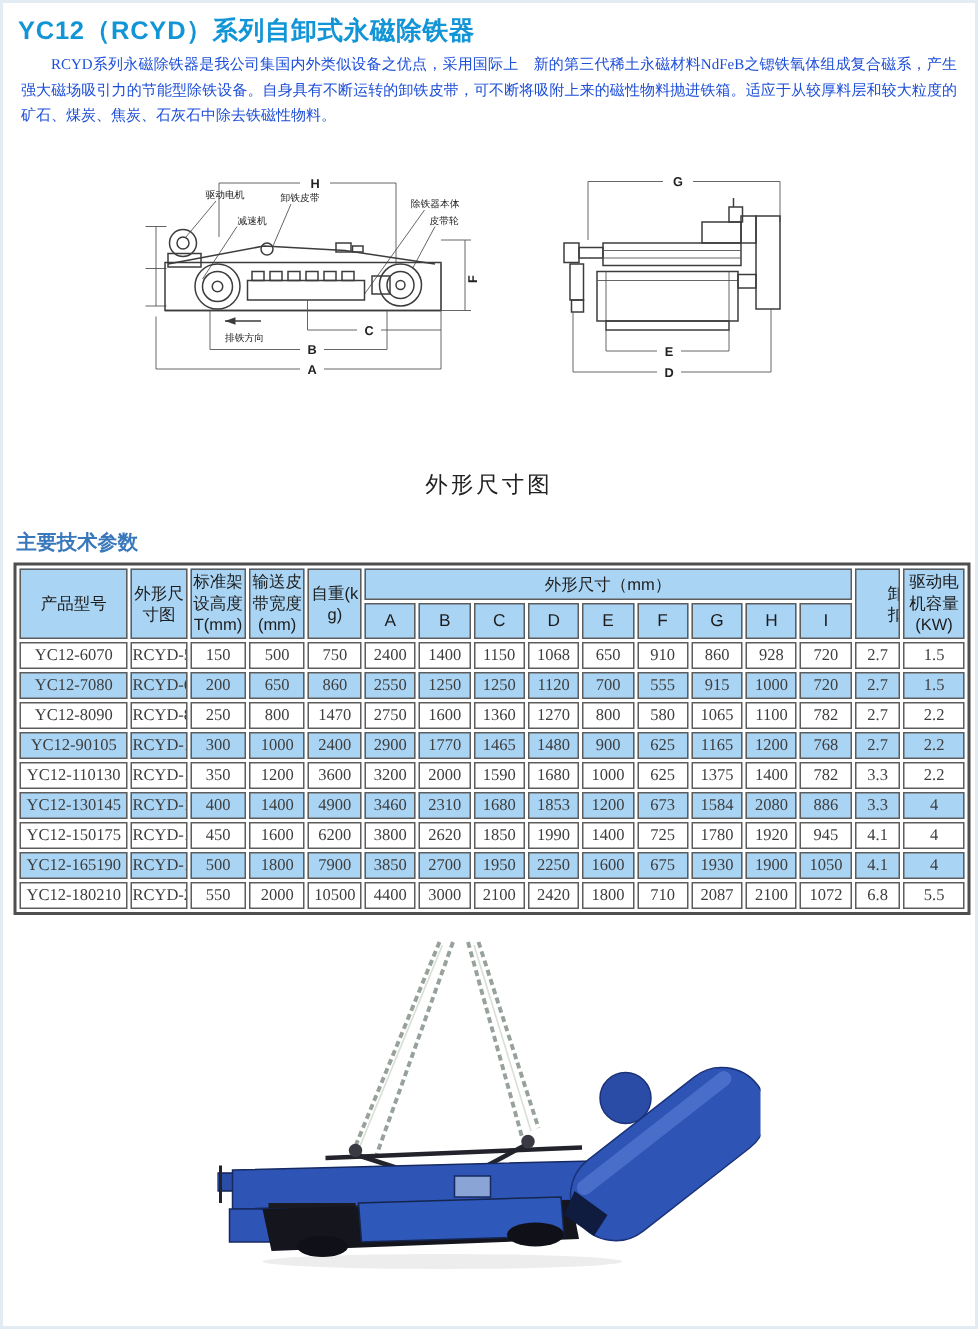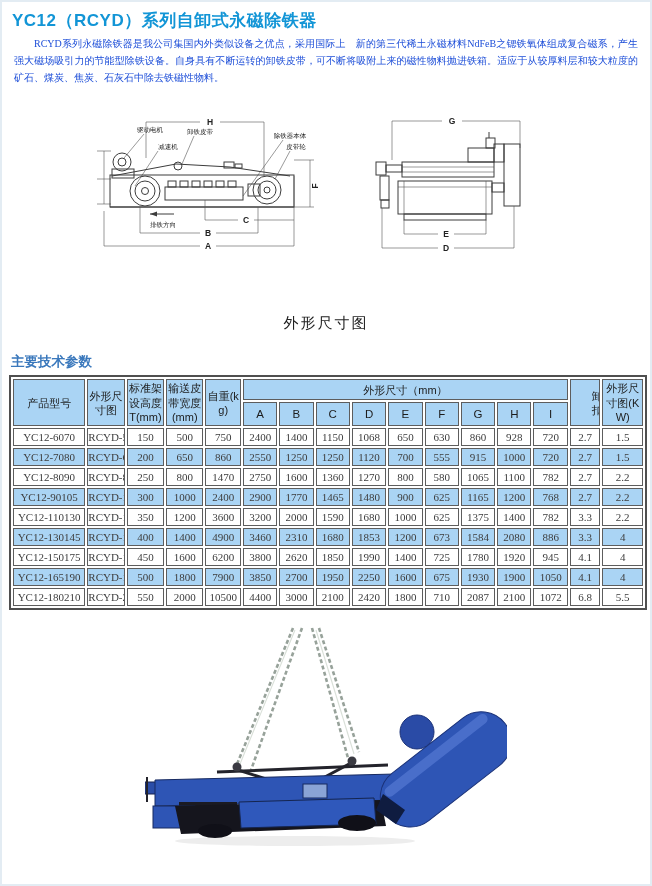--- a/index.html
+++ b/index.html
@@ -254,21 +254,21 @@
   </colgroup>
   <thead>
     <tr>
       <th rowspan="2">产品型号</th>
       <th rowspan="2">外形尺寸图</th>
       <th rowspan="2">标准架设高度T(mm)</th>
       <th rowspan="2">输送皮带宽度(mm)</th>
       <th rowspan="2">自重(kg)</th>
       <th colspan="9">外形尺寸（mm）</th>
       <th rowspan="2" class="pad">卸扣</th>
-      <th rowspan="2">外形尺寸图(KW)</th>
+      <th rowspan="2">驱动电机容量(KW)</th>
     </tr>
     <tr class="letters">
       <th>A</th>
       <th>B</th>
       <th>C</th>
       <th>D</th>
       <th>E</th>
       <th>F</th>
       <th>G</th>
       <th>H</th>
@@ -280,21 +280,21 @@
         <td>YC12-6070</td>
         <td>RCYD-5</td>
         <td>150</td>
         <td>500</td>
         <td>750</td>
         <td>2400</td>
         <td>1400</td>
         <td>1150</td>
         <td>1068</td>
         <td>650</td>
-        <td>630</td>
+        <td>910</td>
         <td>860</td>
         <td>928</td>
         <td>720</td>
         <td>2.7</td>
         <td>1.5</td>
       </tr>
       <tr class="stripe">
         <td>YC12-7080</td>
         <td>RCYD-6</td>
         <td>200</td>

